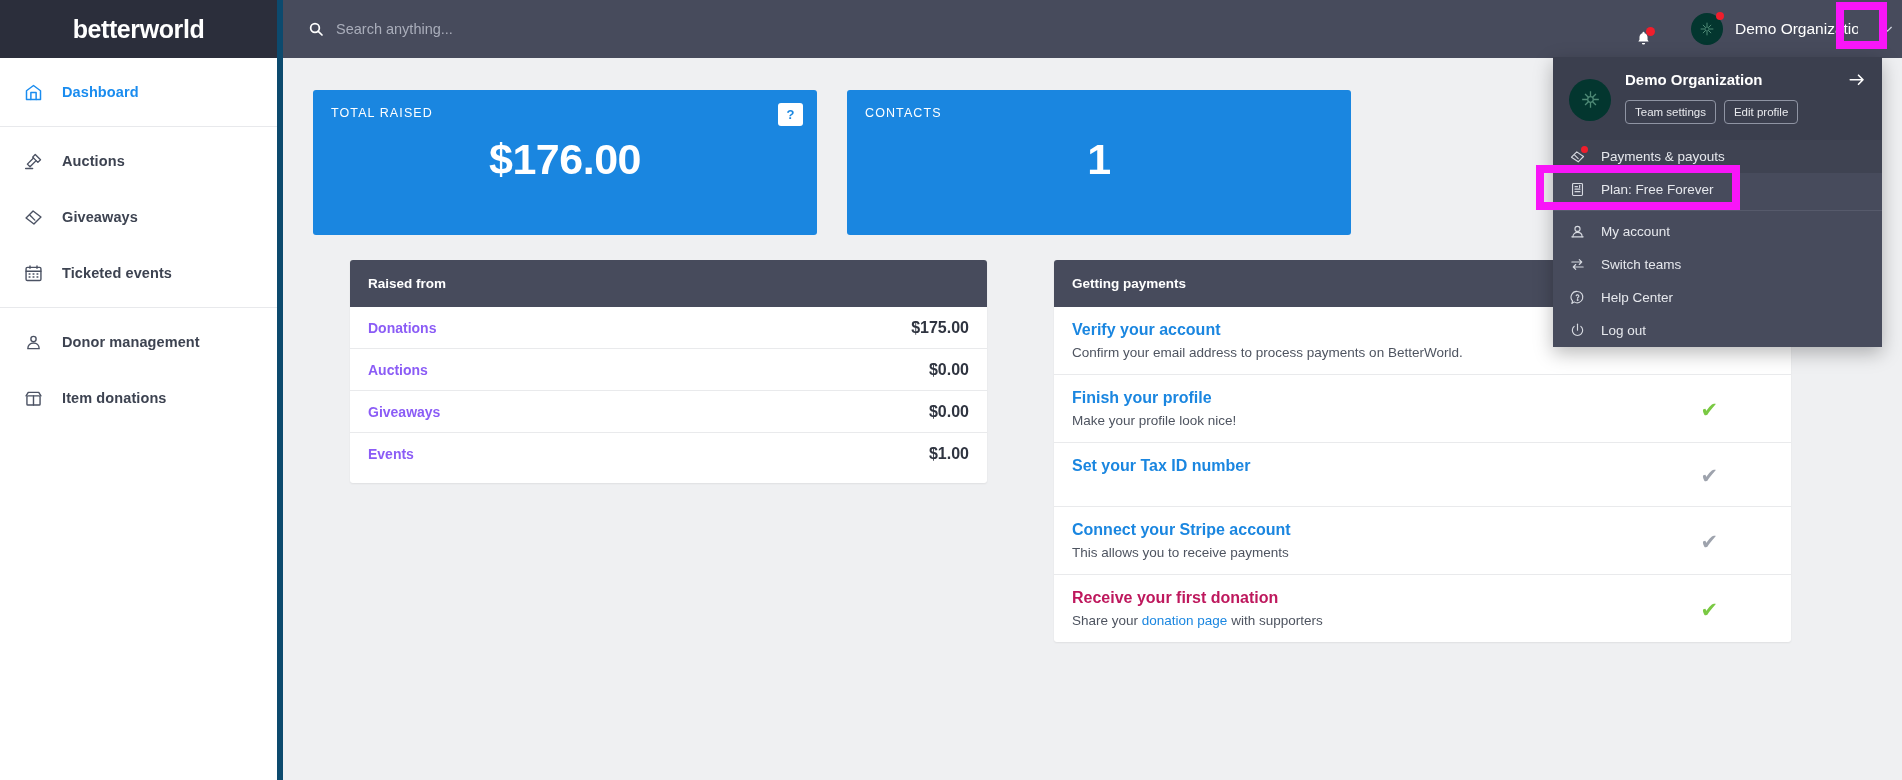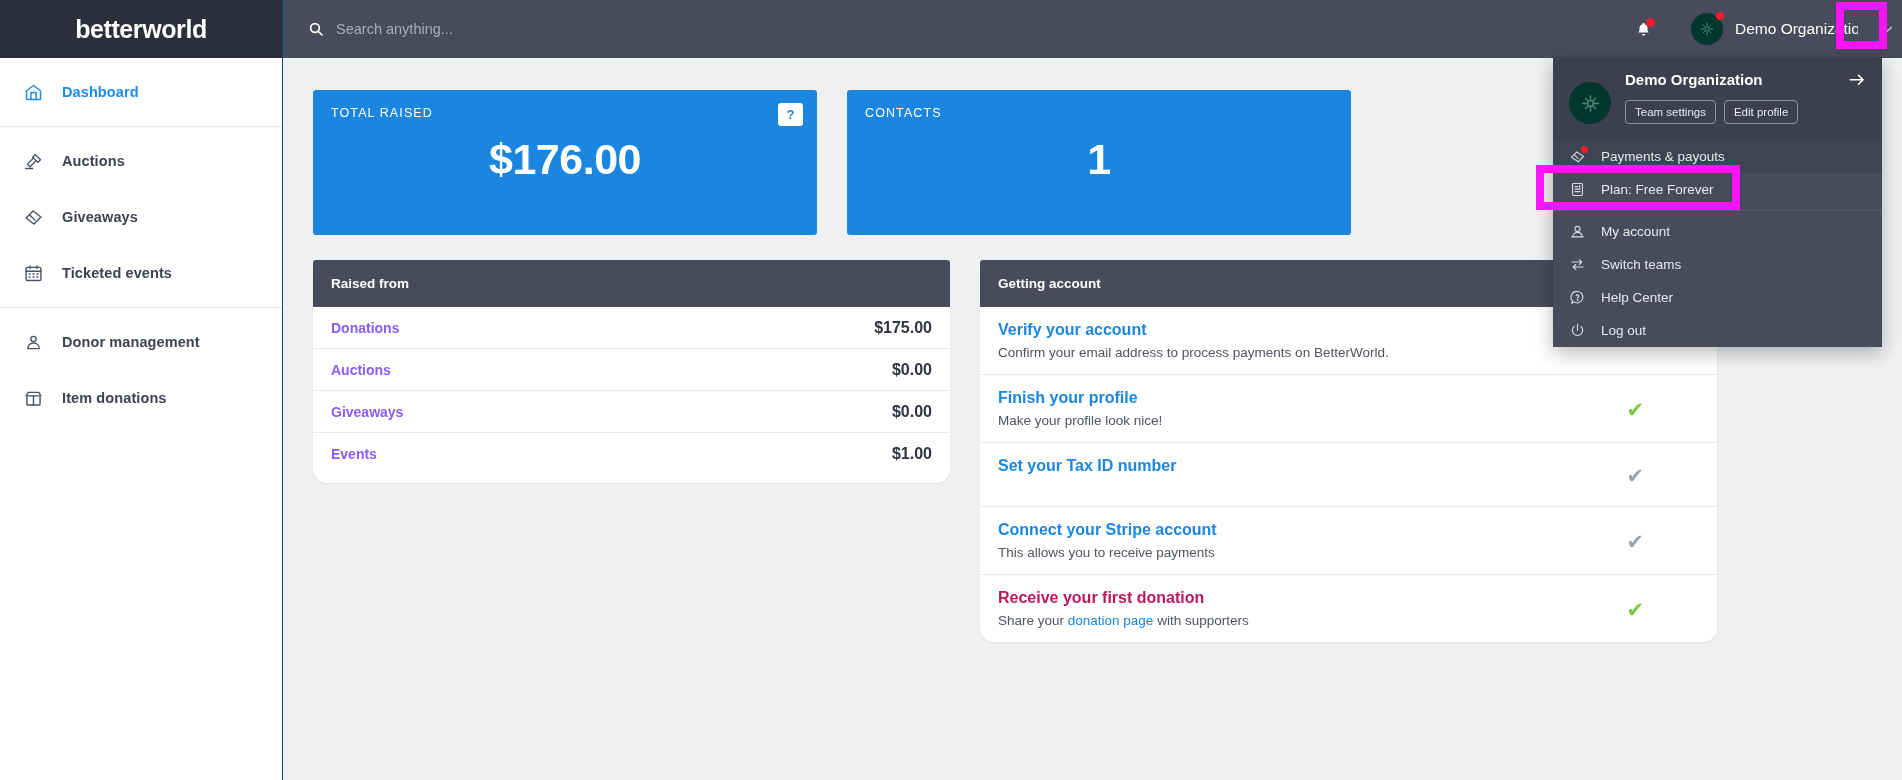--- a/index.html
+++ b/index.html
@@ -9,21 +9,21 @@
     background: #eff0f2;
     overflow: hidden;
   }
   .app { position: relative; width: 1902px; height: 780px; }
 
   
   .sidebar {
     position: absolute; left: 0; top: 0;
     width: 283px; height: 780px;
     background: #ffffff;
-    border-right: 1px solid #0c4a6e;
+    border-right: 6px solid #0c4a6e;
   }
   .brand {
     height: 58px; background: #2b2e3b;
     display: flex; align-items: center; justify-content: center;
   }
   .brand-text {
     color: #ffffff; font-size: 25px; font-weight: 700; letter-spacing: -0.4px;
   }
   .nav { padding-top: 6px; }
   .nav-group { }
@@ -47,21 +47,21 @@
     display: flex; align-items: center;
   }
   .search-wrap { display: flex; align-items: center; gap: 12px; margin-left: 25px; flex: 1; }
   .search-ico { width: 16px; height: 16px; display:block; }
   .search-input {
     background: transparent; border: none; outline: none;
     color: #c4b5fd; font-size: 14.5px; font-family: inherit;
     width: 420px;
   }
   .search-input::placeholder { color: #a9adba; }
-  .top-right { display: flex; align-items: center; gap: 14px; margin-right: 0px; height: 58px; }
+  .top-right { display: flex; align-items: flex-end; gap: 14px; margin-right: 0px; height: 58px; }
 
   .bell-btn { position: relative; width: 40px; height: 40px; display:flex; align-items:center; justify-content:center; cursor: pointer; }
   .bell-btn svg { width: 17px; height: 19px; }
   .dot-red {
     position: absolute; width: 9px; height: 9px; border-radius: 50%;
     background: #f01e2c;
   }
   .bell-btn .dot-red { top: 9px; right: 8px; }
 
   .org-chip { display: flex; align-items: center; gap: 12px; height: 58px; cursor: pointer; padding-left: 14px; }
@@ -87,21 +87,21 @@
   }
   .hl-chev { left: 1836px; top: 2px; width: 51px; height: 47px; }
   .hl-pay  { left: 1536px; top: 165px; width: 204px; height: 45px; }
 
   
   .dropdown {
     position: absolute; left: 1553px; top: 57px; width: 329px;
     background: #474b5c; z-index: 50;
     box-shadow: 0 6px 18px rgba(0,0,0,0.28);
   }
-  .dd-head { background: #3b3f4e; padding: 14px 16px 16px 16px; display: flex; align-items: flex-end; gap: 14px; }
+  .dd-head { background: #3b3f4e; padding: 14px 16px 16px 16px; display: flex; align-items: center; gap: 14px; }
   .dd-avatar {
     width: 42px; height: 42px; border-radius: 50%; background: #03362f;
     display:flex; align-items:center; justify-content:center; flex: 0 0 42px; margin-top: 4px;
   }
   .dd-avatar svg { width: 21px; height: 21px; }
   .dd-head-body { flex: 1; }
   .dd-title-row { display: flex; align-items: center; justify-content: space-between; }
   .dd-org-title { color: #ffffff; font-size: 15px; font-weight: 700; }
   .dd-arrow { width: 18px; height: 14px; cursor: pointer; }
   .dd-btns { display: flex; gap: 8px; margin-top: 12px; }
@@ -138,21 +138,21 @@
   }
   .help-badge {
     position: absolute; right: 14px; top: 13px;
     width: 25px; height: 23px; background: #ffffff; border-radius: 3px;
     display: flex; align-items: center; justify-content: center;
     color: #1a86e0; font-size: 13px; font-weight: 700; cursor: pointer;
   }
 
   .panels-row { display: flex; gap: 30px; padding: 25px 0 0 30px; align-items: flex-start; }
 
-  .panel { background: #ffffff; border-radius: 14px; box-shadow: 0 1px 2px rgba(0,0,0,.07); }
+  .panel { background: #ffffff; border-radius: 3px; box-shadow: 0 1px 2px rgba(0,0,0,.07); margin-left: 37px; }
   .panel-head {
     background: #474b5c; color: #ffffff;
     font-size: 13.5px; font-weight: 700;
     padding: 16px 18px; border-radius: 3px 3px 0 0;
   }
   .panel-raised { width: 637px; }
   .raised-row {
     display: flex; align-items: center; justify-content: space-between;
     padding: 13px 18px; border-bottom: 1px solid #e9eaec;
     height: 42px;
@@ -331,21 +331,21 @@
             <span class="raised-amt">$0.00</span>
           </div>
           <div class="raised-row">
             <span class="raised-name">Events</span>
             <span class="raised-amt">$1.00</span>
           </div>
         </div>
       </div>
 
       <div class="panel panel-getting">
-        <div class="panel-head">Getting account</div>
+        <div class="panel-head">Getting payments</div>
         <div class="panel-body">
 
           <div class="gs-row">
             <div class="gs-title">Verify your account</div>
             <div class="gs-desc">Confirm your email address to process payments on BetterWorld.</div>
           </div>
 
           <div class="gs-row">
             <div class="gs-title">Finish your profile</div>
             <div class="gs-desc">Make your profile look nice!</div>

